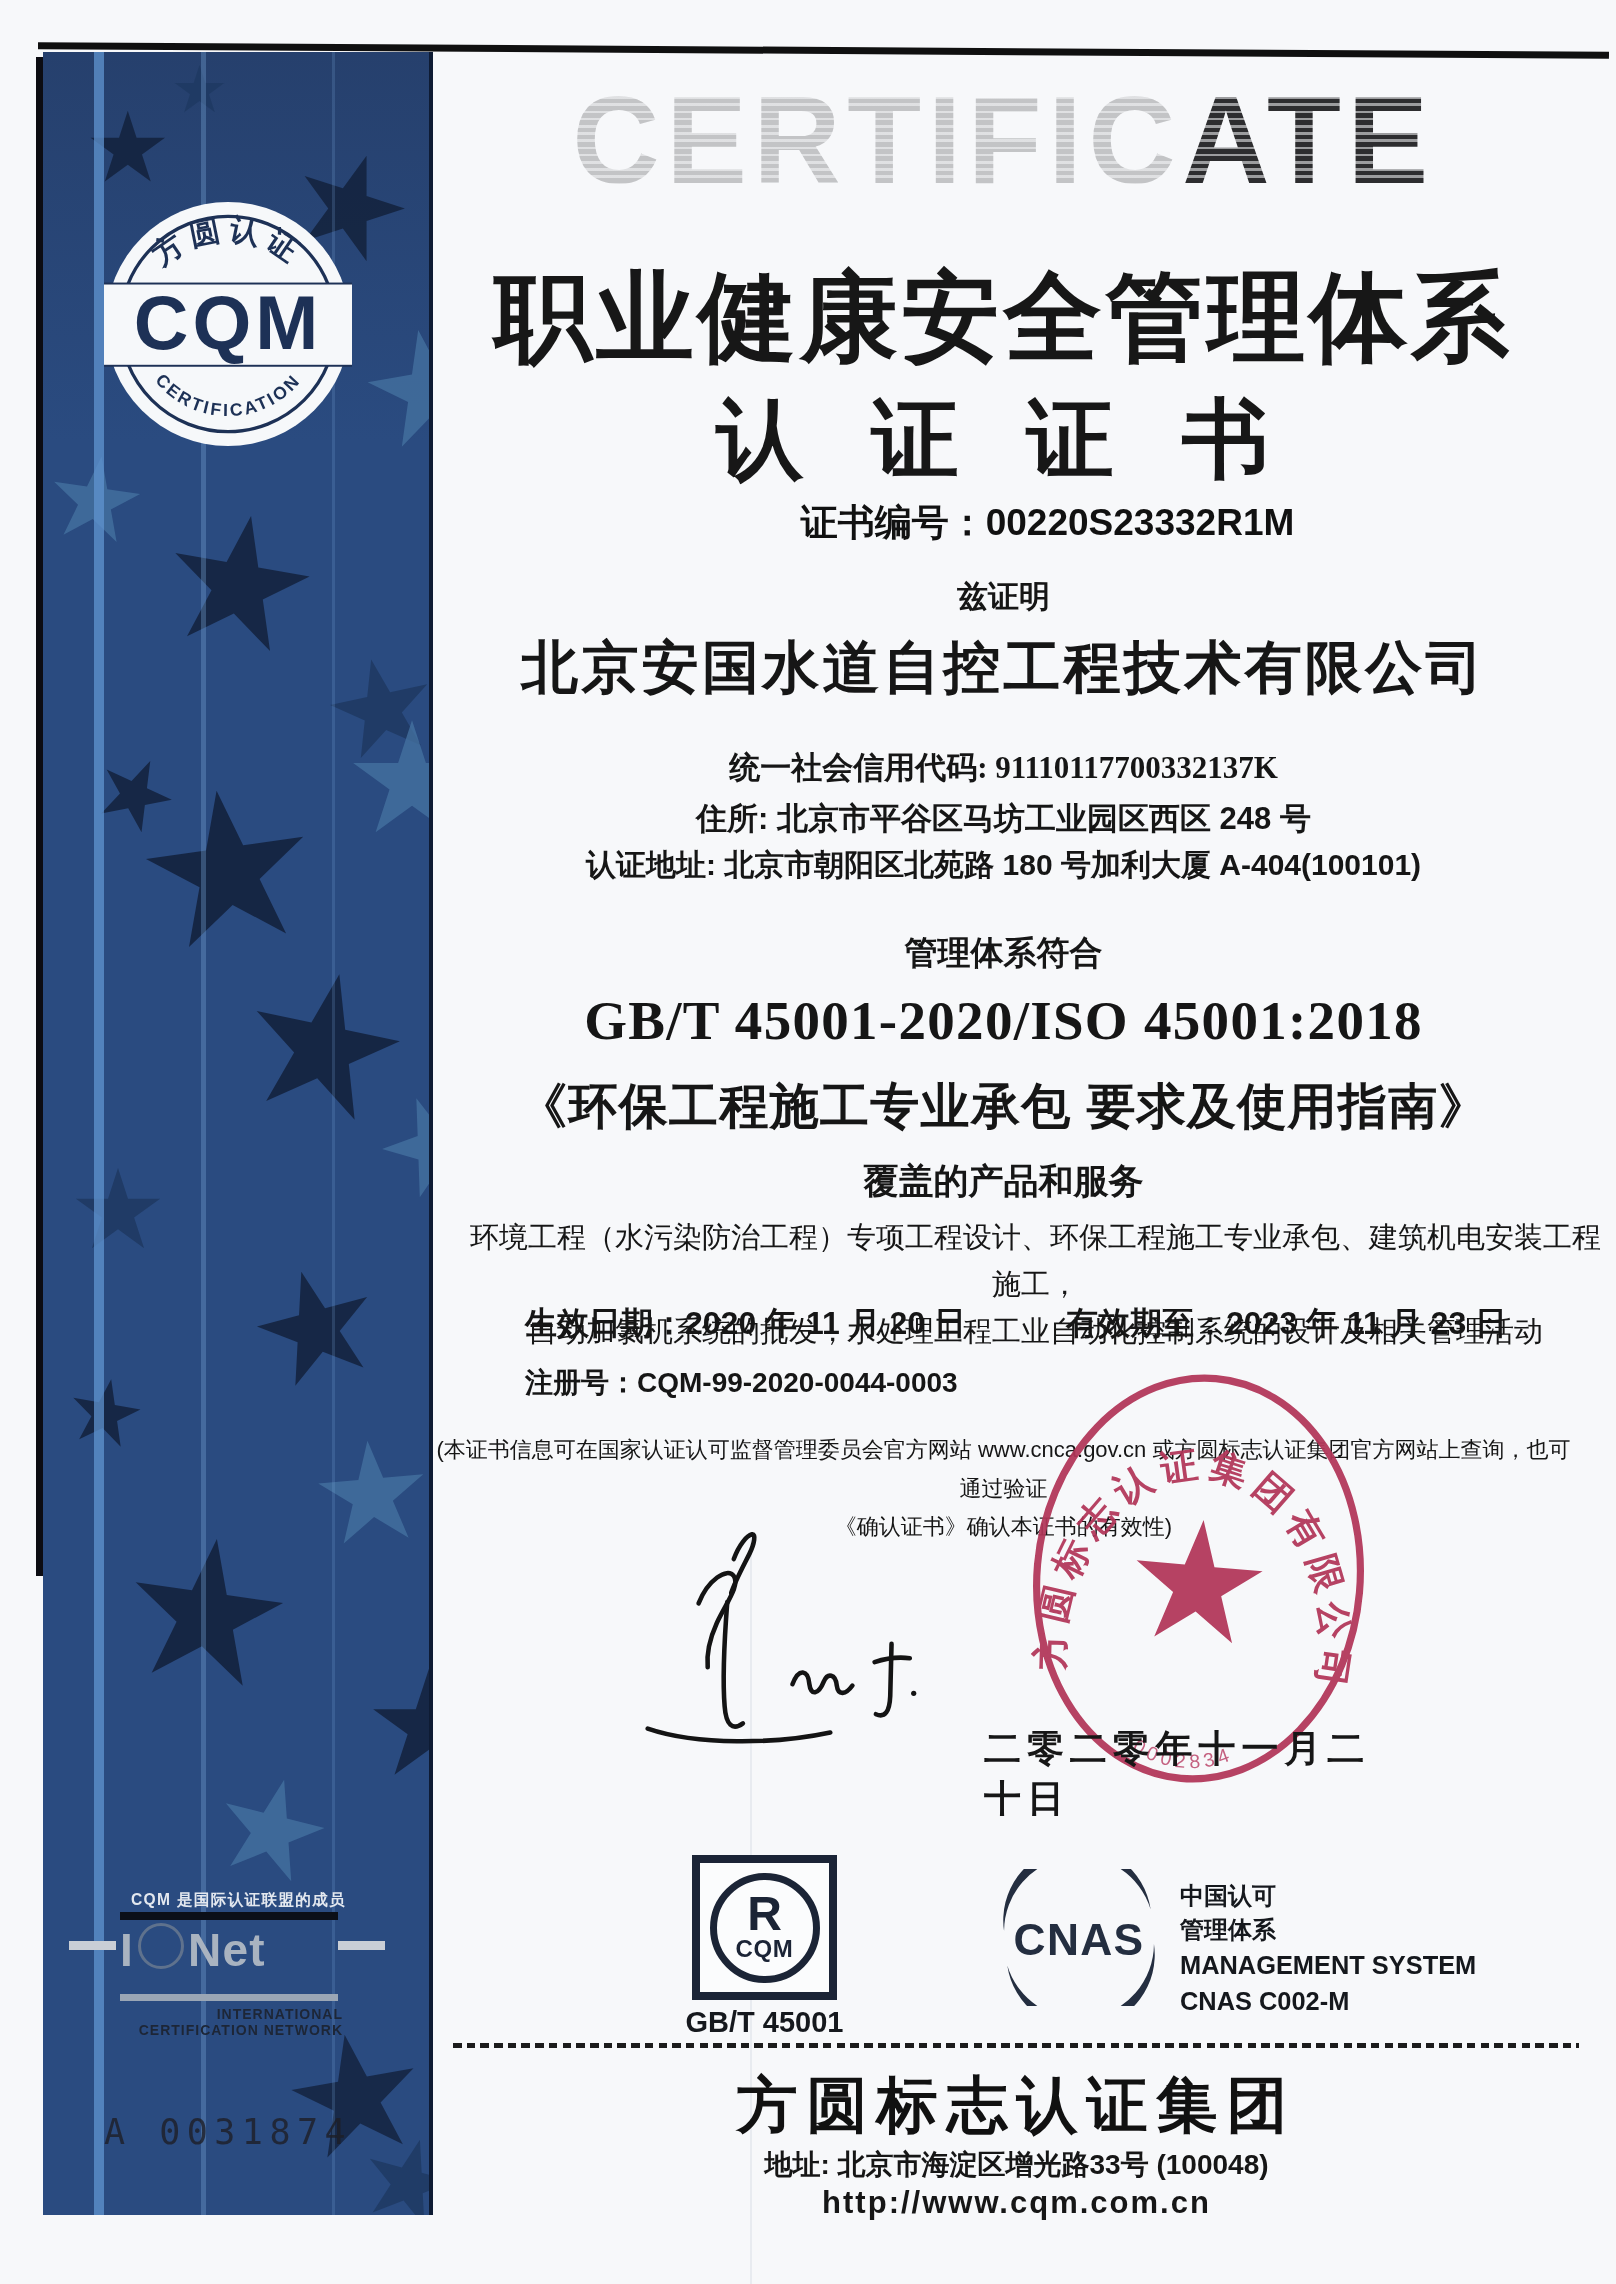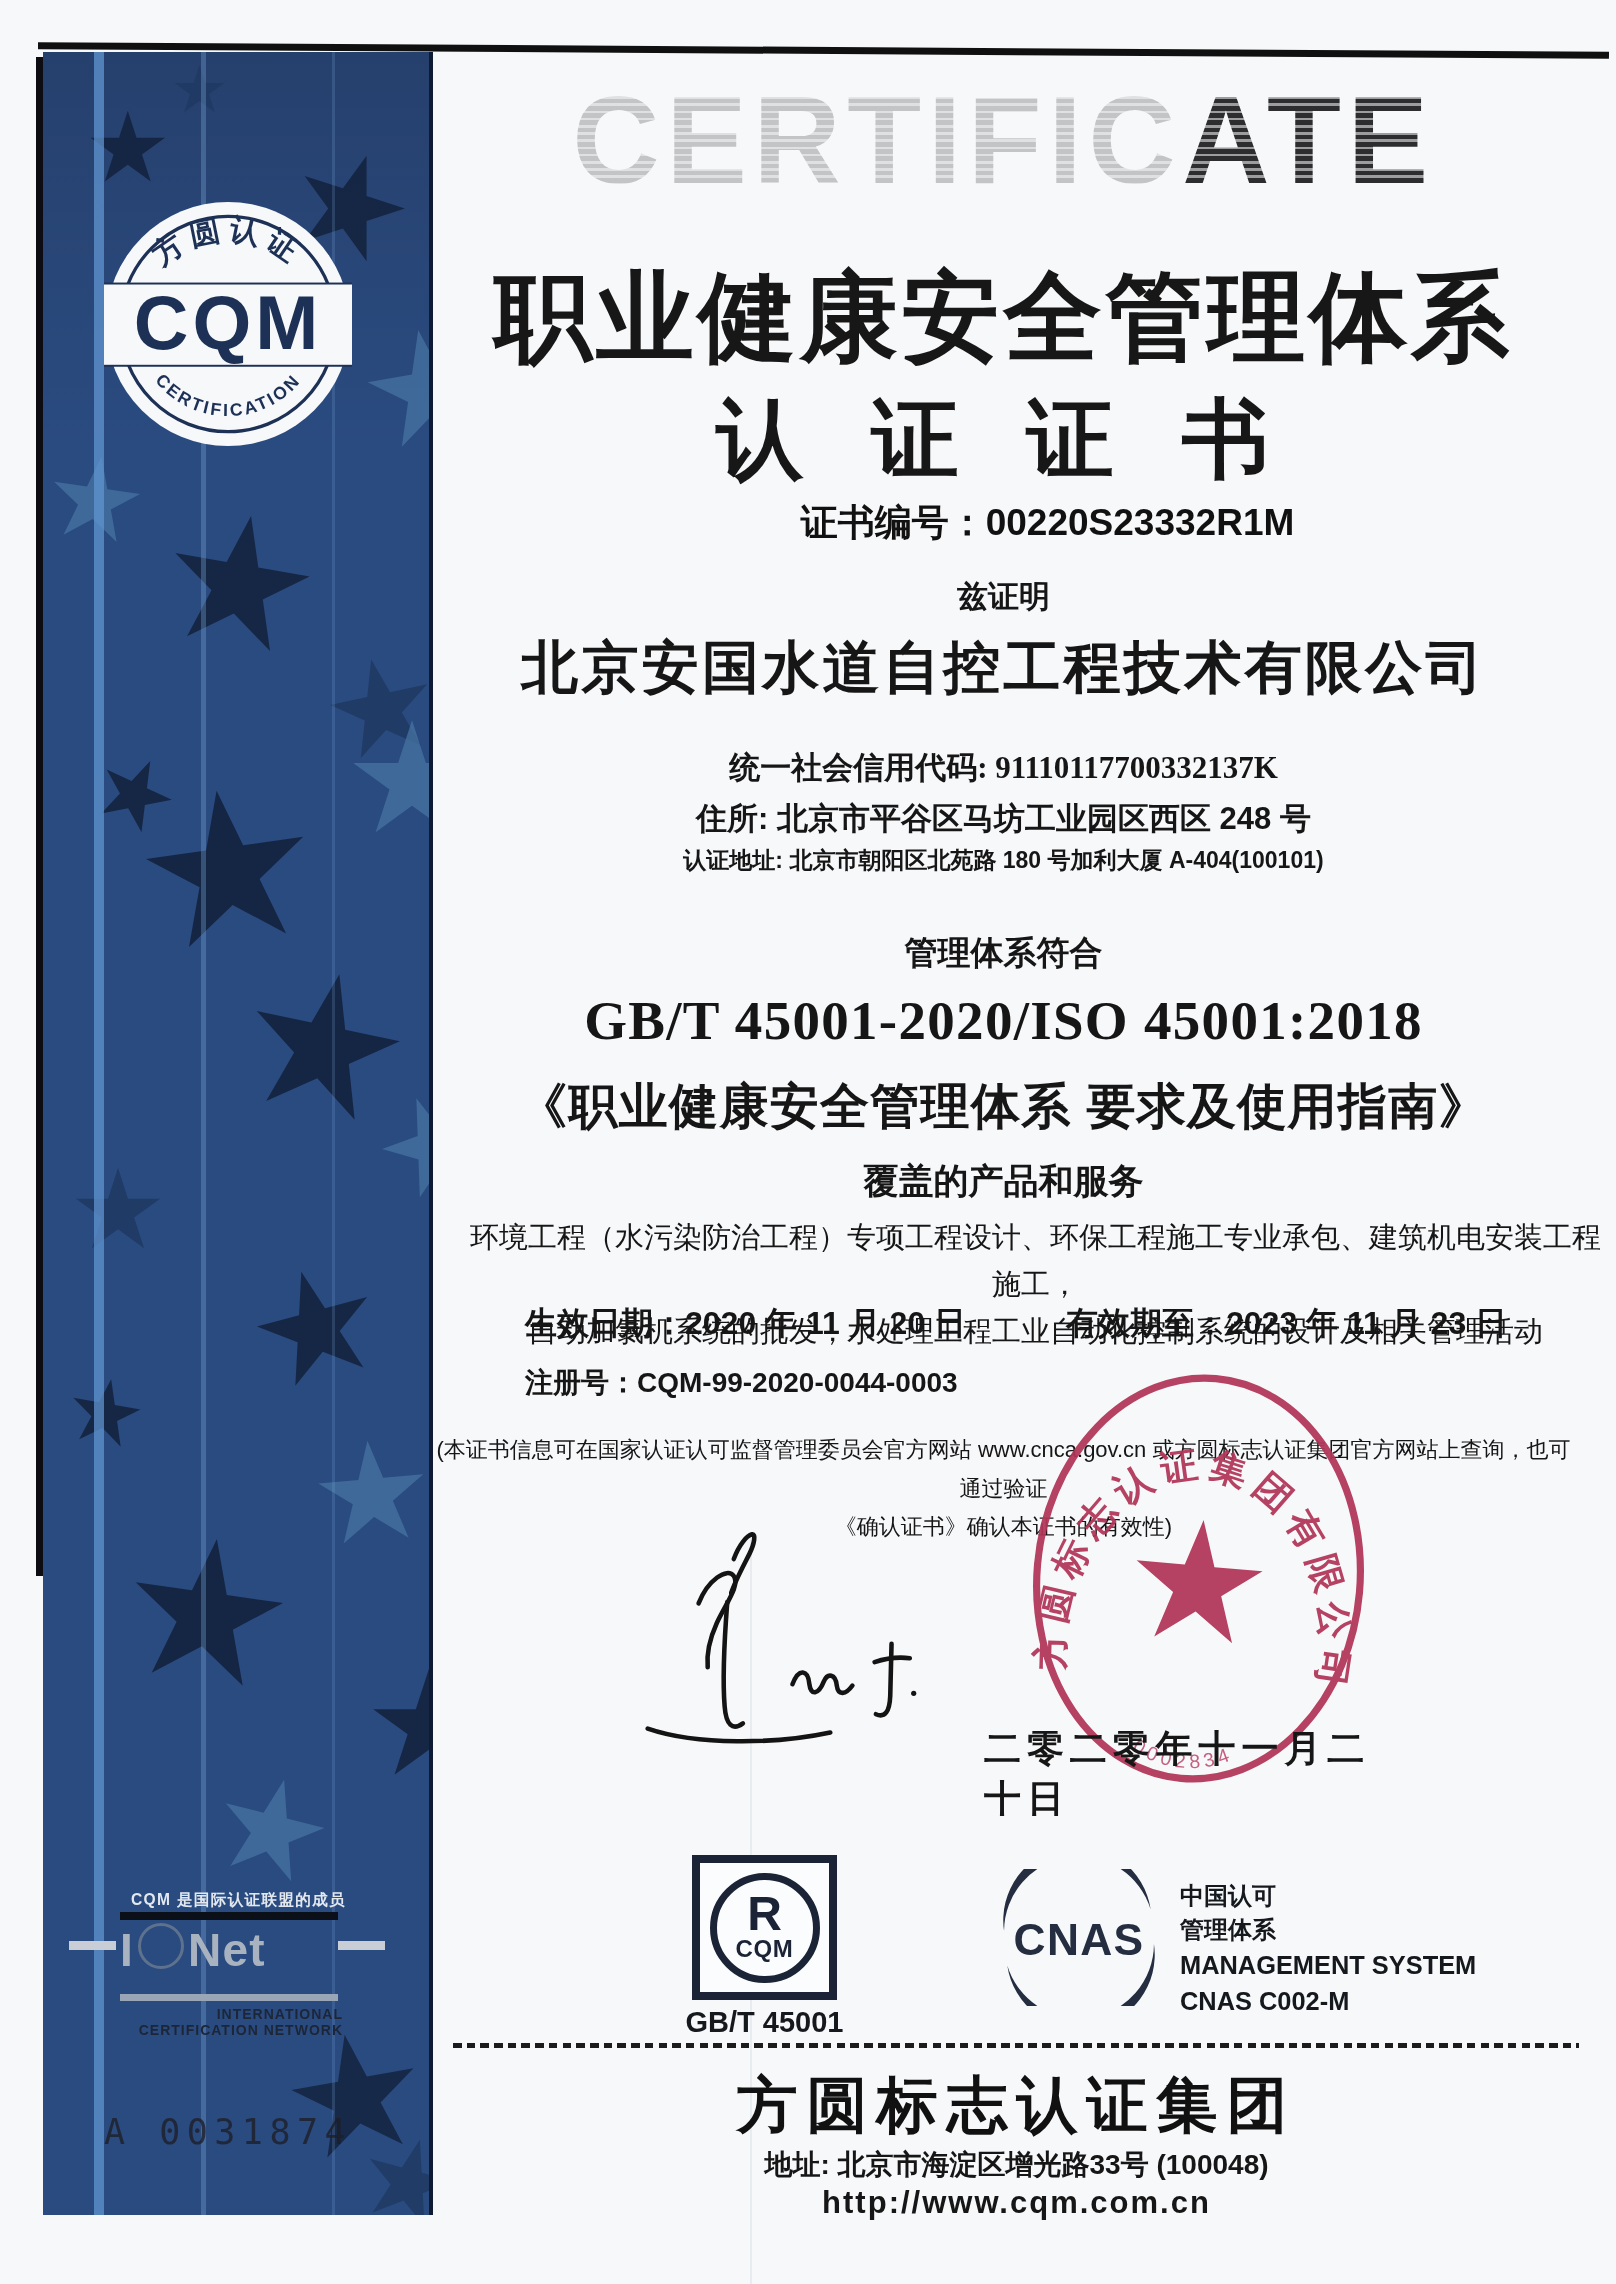--- a/index.html
+++ b/index.html
@@ -49,21 +49,21 @@
 
   
   .main-row{left:430px;width:1147px;text-align:center;}
   #title1{top:253px;font-size:98px;font-weight:900;letter-spacing:3.9px;color:#171717;}
   #title2{top:381px;font-size:87px;font-weight:900;letter-spacing:22px;color:#171717;}
   #certno{top:498px;font-size:37px;font-weight:bold;color:#111;padding-left:44px;}
   #attest{top:576px;font-size:31px;font-weight:bold;}
   #company{top:630px;font-size:57px;font-weight:600;letter-spacing:3.3px;font-family:"Liberation Serif",serif;}
   #credit{top:747px;font-size:31px;font-weight:bold;font-family:Liberation Serif, serif;}
   #resid{top:798px;font-size:31px;font-weight:bold;}
-  #certaddr{top:845px;font-size:23px;font-weight:bold;}
+  #certaddr{top:845px;font-size:30px;font-weight:bold;}
   #conform{top:931px;font-size:33px;font-weight:bold;}
   #standard{top:989px;font-size:55px;font-weight:bold;font-family:"Liberation Serif",serif;letter-spacing:1.3px;}
   #stdname{top:1074px;font-size:49px;font-weight:900;letter-spacing:1.3px;}
   #scopetitle{top:1158px;font-size:35px;font-weight:900;}
   #scopetext{top:1214px;font-size:29px;line-height:1.62;font-weight:500;padding-left:32px;}
   #effective{left:525px;top:1302px;font-size:32px;font-weight:bold;}
   #validuntil{left:1066px;top:1302px;font-size:32px;font-weight:bold;}
   #regno{left:525px;top:1364px;font-size:28px;font-weight:bold;}
   #footnote{top:1431px;font-size:22px;line-height:1.75;font-weight:500;}
 
@@ -163,21 +163,21 @@
   <div id="title1" class="abs main-row">职业健康安全管理体系</div>
   <div id="title2" class="abs main-row">认 证 证 书</div>
   <div id="certno" class="abs main-row">证书编号：00220S23332R1M</div>
   <div id="attest" class="abs main-row">兹证明</div>
   <div id="company" class="abs main-row">北京安国水道自控工程技术有限公司</div>
   <div id="credit" class="abs main-row">统一社会信用代码: 91110117700332137K</div>
   <div id="resid" class="abs main-row">住所: 北京市平谷区马坊工业园区西区 248 号</div>
   <div id="certaddr" class="abs main-row">认证地址: 北京市朝阳区北苑路 180 号加利大厦 A-404(100101)</div>
   <div id="conform" class="abs main-row">管理体系符合</div>
   <div id="standard" class="abs main-row">GB/T 45001-2020/ISO 45001:2018</div>
-  <div id="stdname" class="abs main-row">《职业健康安全管理体系 要求及使用指南》</div>
+  <div id="stdname" class="abs main-row">《环保工程施工专业承包 要求及使用指南》</div>
   <div id="scopetitle" class="abs main-row">覆盖的产品和服务</div>
   <div id="scopetext" class="abs main-row">
     <div>环境工程（水污染防治工程）专项工程设计、环保工程施工专业承包、建筑机电安装工程施工，</div>
     <div>自动加氯机系统的批发，水处理工程工业自动化控制系统的设计及相关管理活动</div>
   </div>
   <div id="effective" class="abs">生效日期：2020 年 11 月 20 日</div>
   <div id="validuntil" class="abs">有效期至：2023 年 11 月 23 日</div>
   <div id="regno" class="abs">注册号：CQM-99-2020-0044-0003</div>
   <div id="footnote" class="abs main-row">
     <div>(本证书信息可在国家认证认可监督管理委员会官方网站 www.cnca.gov.cn 或方圆标志认证集团官方网站上查询，也可通过验证</div>

